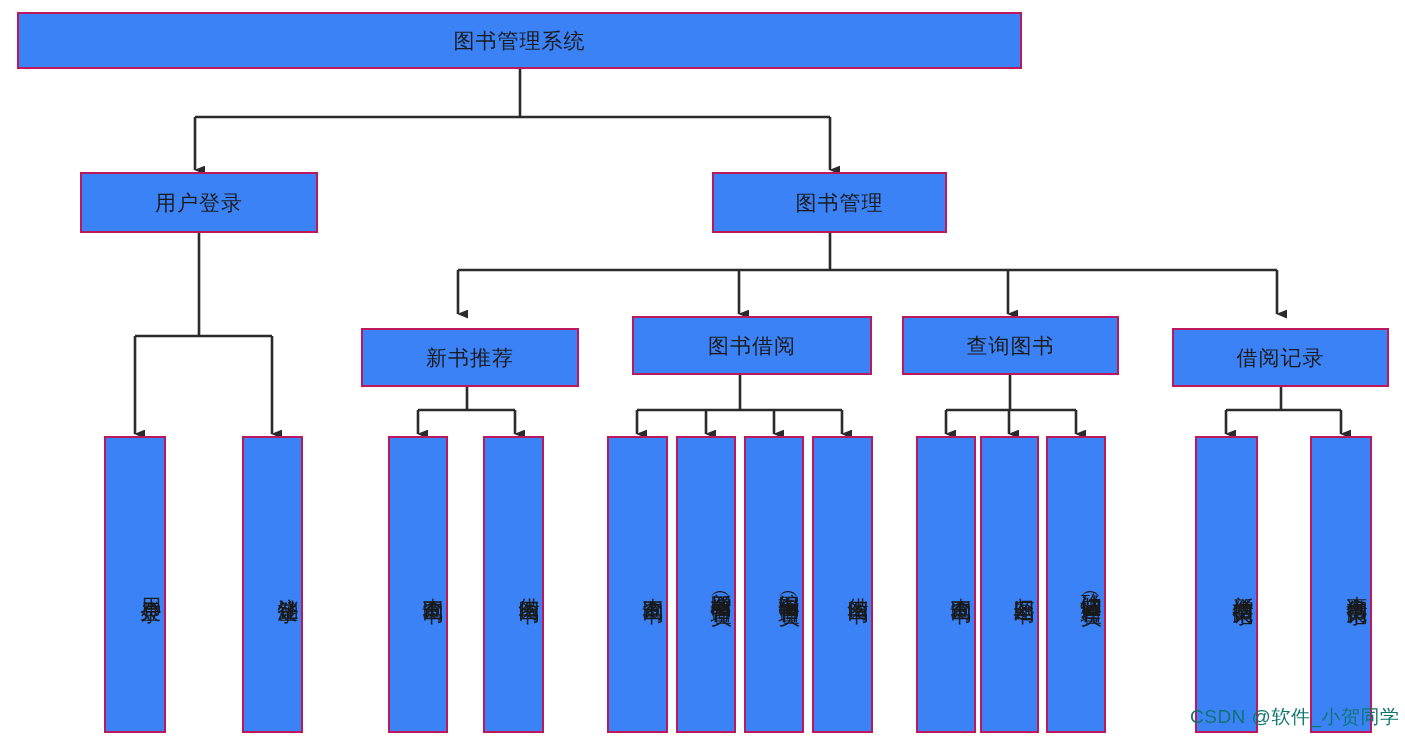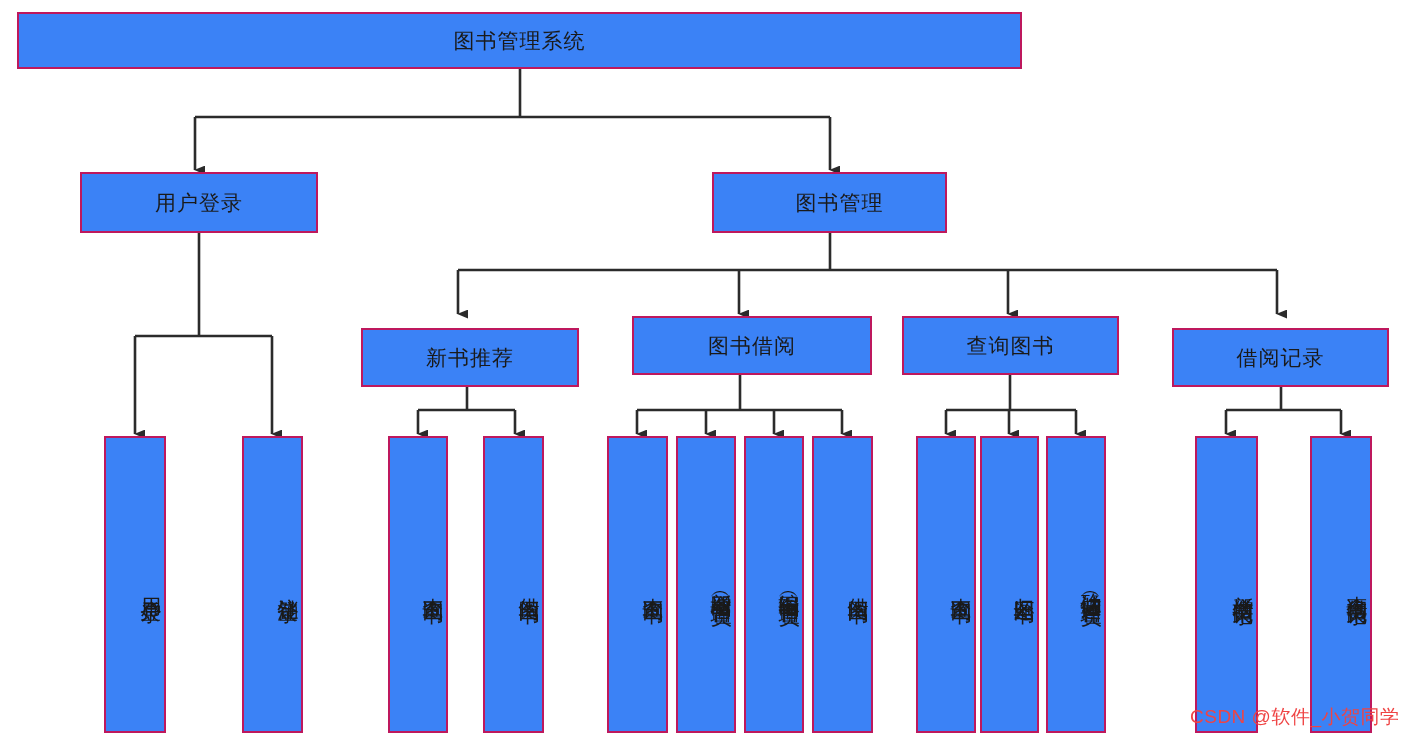--- a/index.html
+++ b/index.html
@@ -53,21 +53,21 @@
   }
   .node-label {
     display: block;
     white-space: nowrap;
   }
   .watermark {
     position: absolute;
     left: 1190px;
     top: 704px;
     font-size: 19px;
-    color: #ef4444;
+    color: #0f766e;
     letter-spacing: 0.5px;
     white-space: nowrap;
     font-family: "Liberation Sans", "DejaVu Sans", sans-serif;
   }
 </style>
 </head>
 <body>
 
 <div id="canvas">
 

